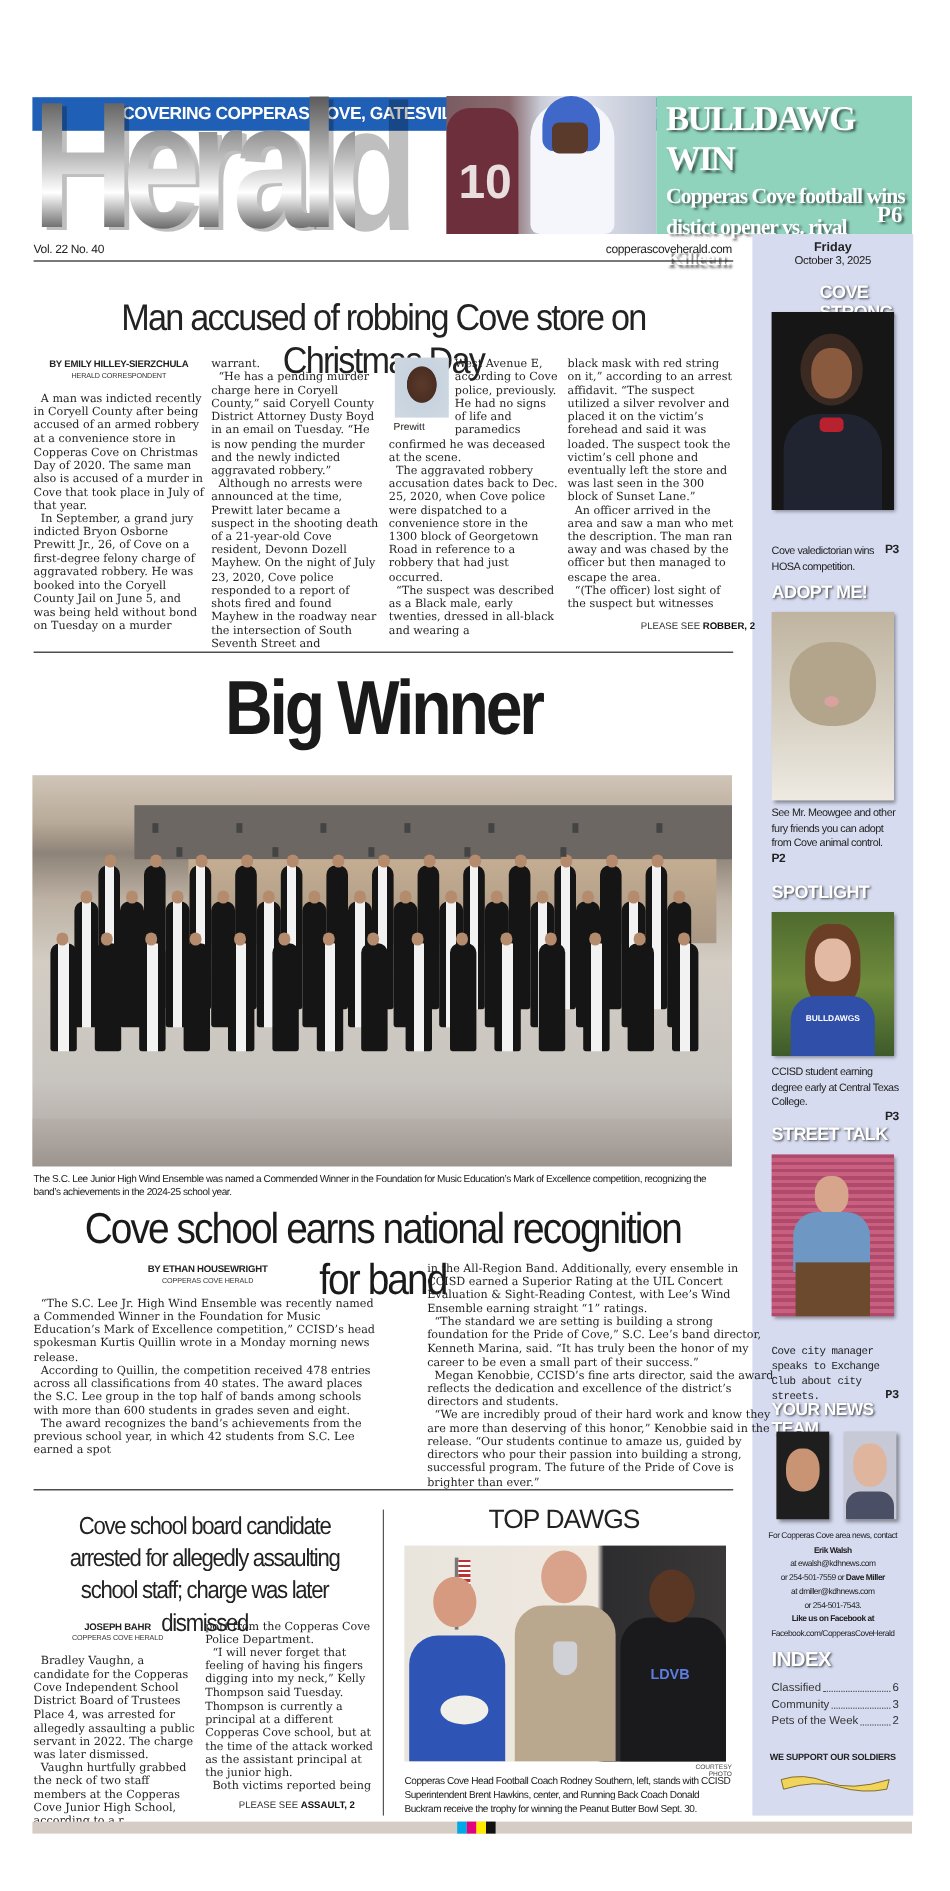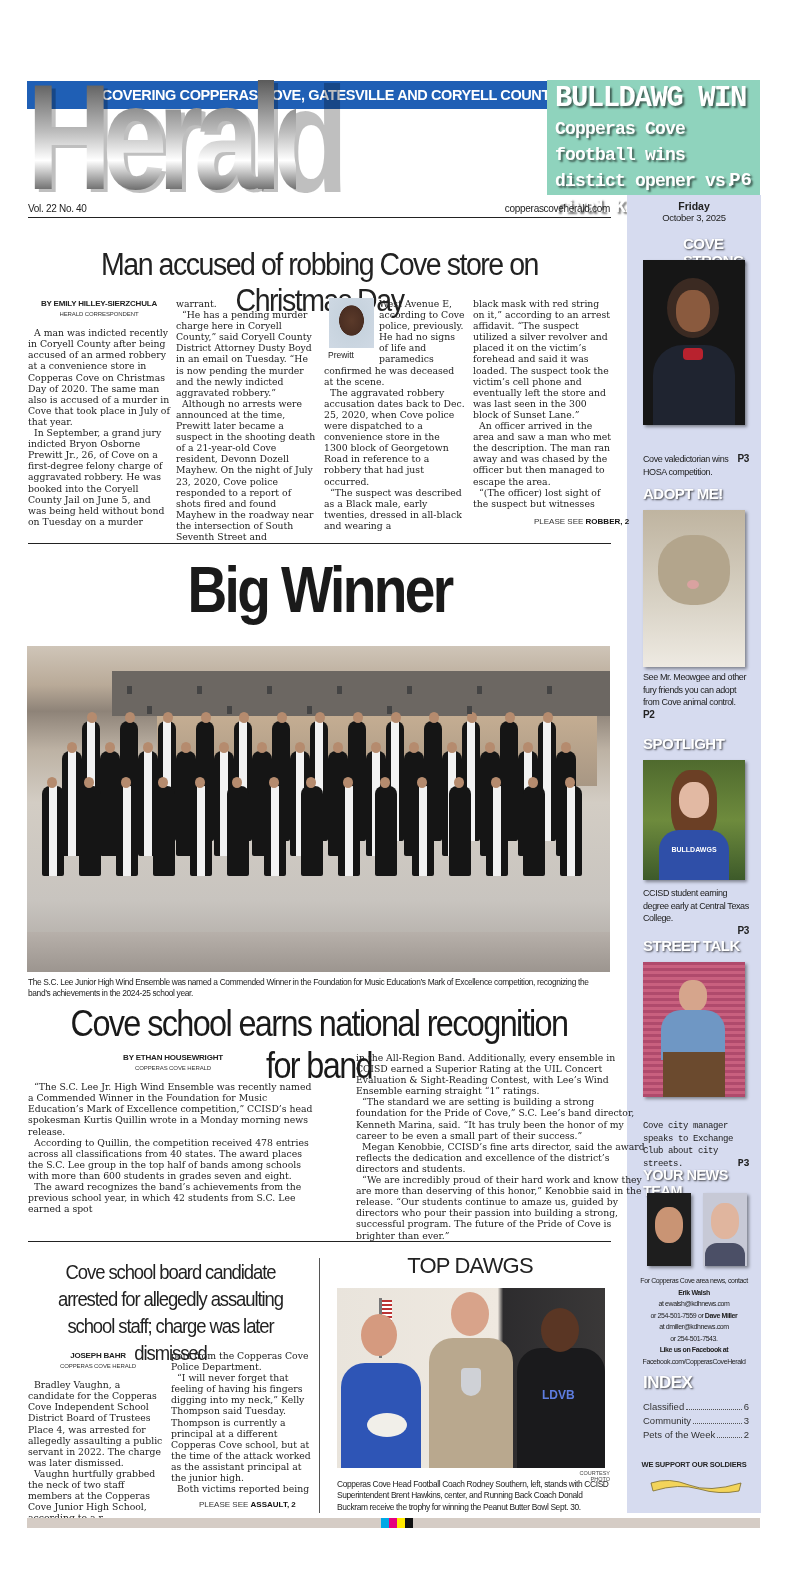--- a/index.html
+++ b/index.html
@@ -13,21 +13,21 @@
   #masthead { left: 27px; top: 80px; width: 733px; height: 115px; }
   #herald-word { left: 0; top: 0; width: 345px; height: 115px; font-family: "Liberation Sans", sans-serif; font-weight: bold; font-size: 150px; line-height: 115px; letter-spacing: -12px; color: #7a7a7a; background: linear-gradient(180deg, #5a5a5a 0%, #bdbdbd 45%, #ffffff 70%, #555 100%); -webkit-background-clip: text; background-clip: text; -webkit-text-fill-color: transparent; transform: scaleX(0.78); transform-origin: left; text-shadow: none; }
   #herald-shadow { left: 4px; top: 3px; width: 345px; height: 115px; font-family: "Liberation Sans", sans-serif; font-weight: bold; font-size: 150px; line-height: 115px; letter-spacing: -12px; color: rgba(0,0,0,0.25); transform: scaleX(0.78); transform-origin: left; }
   #cc-word { left: 80px; top: 0px; font-family: "Liberation Sans", sans-serif; font-weight: bold; font-size: 23px; color: #1f5fb5; background: #fff; padding: 0 6px; letter-spacing: 0.5px; }
   #football-photo { left: 345px; top: 0; width: 175px; height: 115px; background: linear-gradient(90deg, #7a5c62 0%, #8a6a6f 30%, #c9ccd6 45%, #e6e8ef 60%, #bcc3d3 100%); overflow: hidden; }
   #football-photo .player2 { position: absolute; left: 70px; top: 5px; width: 70px; height: 110px; background: #f4f6fb; border-radius: 30px 30px 8px 8px; }
   #football-photo .helmet { position: absolute; left: 80px; top: 0; width: 48px; height: 46px; background: #3f68c8; border-radius: 24px 24px 10px 10px; }
   #football-photo .face { position: absolute; left: 88px; top: 22px; width: 30px; height: 26px; background: #5a3b2b; border-radius: 6px; }
   #football-photo .player1 { position: absolute; left: 0; top: 10px; width: 60px; height: 105px; background: #6d2f3c; border-radius: 20px 20px 0 0; }
   #football-photo .num { position: absolute; left: 10px; top: 50px; color: #e9dede; font-family: "Liberation Sans", sans-serif; font-size: 40px; font-weight: bold; }
-  #bulldawg-box { left: 520px; top: 0; width: 213px; height: 115px; background: #8fd3bd; color: #fff; font-family: Liberation Mono, monospace; font-weight: bold; padding: 2px 4px 0 8px; text-shadow: 2px 2px 2px rgba(0,0,0,0.55); }
+  #bulldawg-box { left: 520px; top: 0; width: 213px; height: 115px; background: #8fd3bd; color: #fff; font-family: Liberation Serif, serif; font-weight: bold; padding: 2px 4px 0 8px; text-shadow: 2px 2px 2px rgba(0,0,0,0.55); }
   #bulldawg-head { font-size: 29px; letter-spacing: -1.5px; line-height: 34px; }
   #bulldawg-text { font-size: 18px; letter-spacing: -0.8px; line-height: 26px; }
   #bulldawg-page { position: absolute; right: 8px; bottom: 4px; font-size: 19px; }
 
   #vol { left: 28px; top: 203px; font-family: "Liberation Sans", sans-serif; font-size: 10px; letter-spacing: -0.3px; }
   #site { left: 470px; top: 203px; width: 140px; text-align: right; font-family: "Liberation Sans", sans-serif; font-size: 10px; letter-spacing: -0.3px; }
   #rule-top { left: 28px; top: 217px; width: 583px; height: 1px; background: #222; }
 
   
   #sidebar { left: 627px; top: 195px; width: 134px; height: 1318px; background: #d6dbef; }
@@ -85,20 +85,27 @@
   .cmyk { position: absolute; top: 1518px; width: 8px; height: 10px; }
 </style>
 </head>
 <body>
 
 <div id="banner" class="abs">COVERING COPPERAS COVE, GATESVILLE AND CORYELL COUNTY</div>
 
 <div id="masthead" class="abs">
   <div id="herald-shadow" class="abs">Herald</div>
   <div id="herald-word" class="abs">Herald</div>
+  <div id="football-photo" class="abs">
+    <div class="player1"></div>
+    <div class="num">10</div>
+    <div class="player2"></div>
+    <div class="helmet"></div>
+    <div class="face"></div>
+  </div>
   <div id="bulldawg-box" class="abs">
     <div id="bulldawg-head">BULLDAWG WIN</div>
     <div id="bulldawg-text">Copperas Cove football wins distict opener vs. rival Killeen.</div>
     <div id="bulldawg-page">P6</div>
   </div>
 </div>
 <div id="vol" class="abs">Vol. 22 No. 40</div>
 <div id="site" class="abs">copperascoveherald.com</div>
 <div id="rule-top" class="abs"></div>
 

